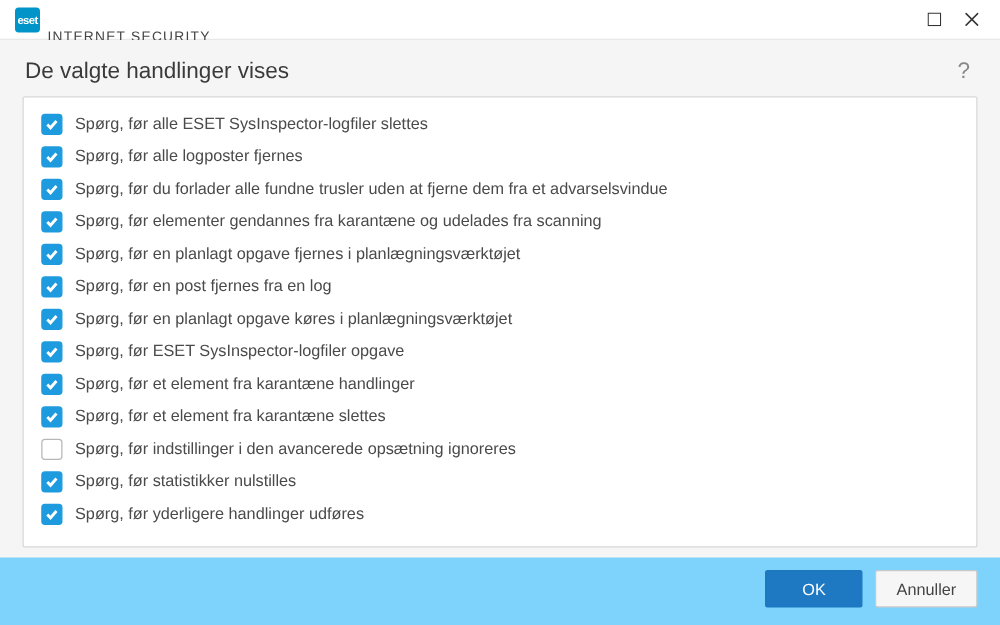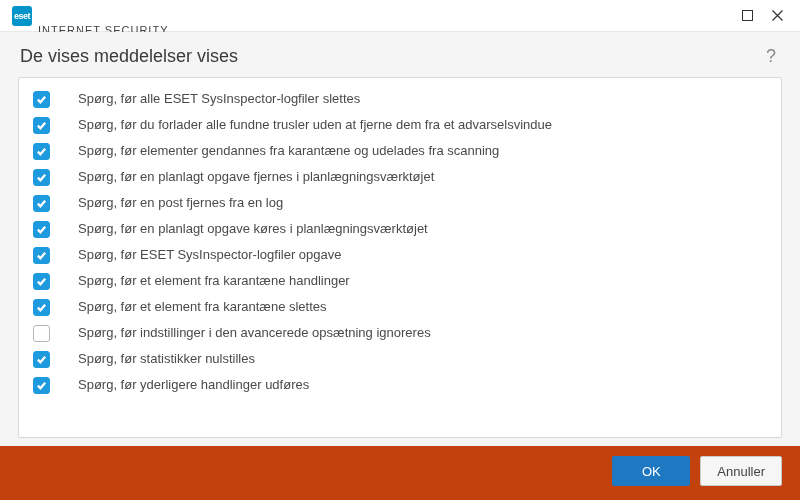--- a/index.html
+++ b/index.html
@@ -10,29 +10,29 @@
   .logo-badge { width: 20px; height: 20px; background: #0094c8; border-radius: 3px; display: flex; align-items: center; justify-content: center; color: #fff; font-size: 9px; font-weight: bold; letter-spacing: -0.5px; }
   .logo-text { font-size: 11px; letter-spacing: 1px; color: #444; font-weight: 400; margin-top: 28px; }
   .titlebar-spacer { flex: 1; }
   .winbtn { width: 30px; height: 28px; display: flex; align-items: center; justify-content: center; color: #333; cursor: pointer; }
   .winbtn svg { width: 11px; height: 11px; }
   .header { padding: 14px 20px 10px 20px; display: flex; align-items: center; background: #f5f5f5; }
   .header-title { font-size: 18px; color: #3a3a3a; font-weight: 400; flex: 1; }
   .help { color: #888; font-size: 18px; cursor: pointer; padding: 0 4px; }
   .listwrap { flex: 1; margin: 0 18px 8px 18px; border: 1px solid #d8d8d8; background: #fff; border-radius: 2px; position: relative; overflow: hidden; }
   .list { position: absolute; inset: 0; overflow-y: scroll; padding: 8px 0 8px 0; }
-  .row { display: flex; align-items: center; gap: 28px; padding: 4px 12px 4px 14px; font-size: 13px; color: #4a4a4a; line-height: 18px; }
+  .row { display: flex; align-items: center; gap: 10px; padding: 4px 12px 4px 14px; font-size: 13px; color: #4a4a4a; line-height: 18px; }
   .cb { width: 17px; height: 17px; border: 1px solid #b7b7b7; border-radius: 3px; flex-shrink: 0; display: flex; align-items: center; justify-content: center; cursor: pointer; background: #fff; }
   .cb.checked { background: #1e9bde; border-color: #1e9bde; }
   .cb.checked svg { display: block; }
   .cb svg { display: none; width: 11px; height: 11px; stroke: #fff; stroke-width: 2.5; fill: none; }
   .list::-webkit-scrollbar { width: 10px; }
   .list::-webkit-scrollbar-track { background: #f0f0f0; }
   .list::-webkit-scrollbar-thumb { background: #c4c4c4; border-radius: 0; }
-  .footer { padding: 10px 18px 14px 18px; display: flex; justify-content: flex-end; gap: 10px; background: #c2410c; }
+  .footer { padding: 10px 18px 14px 18px; display: flex; justify-content: flex-end; gap: 10px; background: #7dd3fc; }
   .btn { min-width: 78px; height: 30px; border: 1px solid #c9c9c9; background: #f6f6f6; color: #444; font-size: 13px; border-radius: 2px; cursor: pointer; padding: 0 16px; }
   .btn.primary { background: #1e78c2; border-color: #1e78c2; color: #fff; }
 </style>
 </head>
 <body>
 
 <div class="window">
 
   <div class="titlebar">
     <div class="logo">
@@ -46,33 +46,41 @@
         </svg>
     </div>
     <div class="winbtn">
       <svg viewBox="0 0 11 11">
           <path d="M0.5 0.5 L10.5 10.5 M10.5 0.5 L0.5 10.5" stroke="#333" stroke-width="1.2"></path>
         </svg>
     </div>
   </div>
 
   <div class="header">
-    <div class="header-title">De vises meddelelser vises</div>
+    <div class="header-title">De valgte handlinger vises</div>
     <div class="help">?</div>
   </div>
 
   <div class="listwrap">
     <div class="list" id="list">
         <div class="row">
           <div class="cb checked">
             <svg viewBox="0 0 12 12">
               <path d="M2 6.2 L4.8 9 L10 3"></path>
             </svg>
           </div>
           <span>Spørg, før alle ESET SysInspector-logfiler slettes</span>
+        </div>
+        <div class="row">
+          <div class="cb checked">
+            <svg viewBox="0 0 12 12">
+              <path d="M2 6.2 L4.8 9 L10 3"></path>
+            </svg>
+          </div>
+          <span>Spørg, før alle logposter fjernes</span>
         </div>
         <div class="row">
           <div class="cb checked">
             <svg viewBox="0 0 12 12">
               <path d="M2 6.2 L4.8 9 L10 3"></path>
             </svg>
           </div>
           <span>Spørg, før du forlader alle fundne trusler uden at fjerne dem fra et advarselsvindue</span>
         </div>
         <div class="row">

